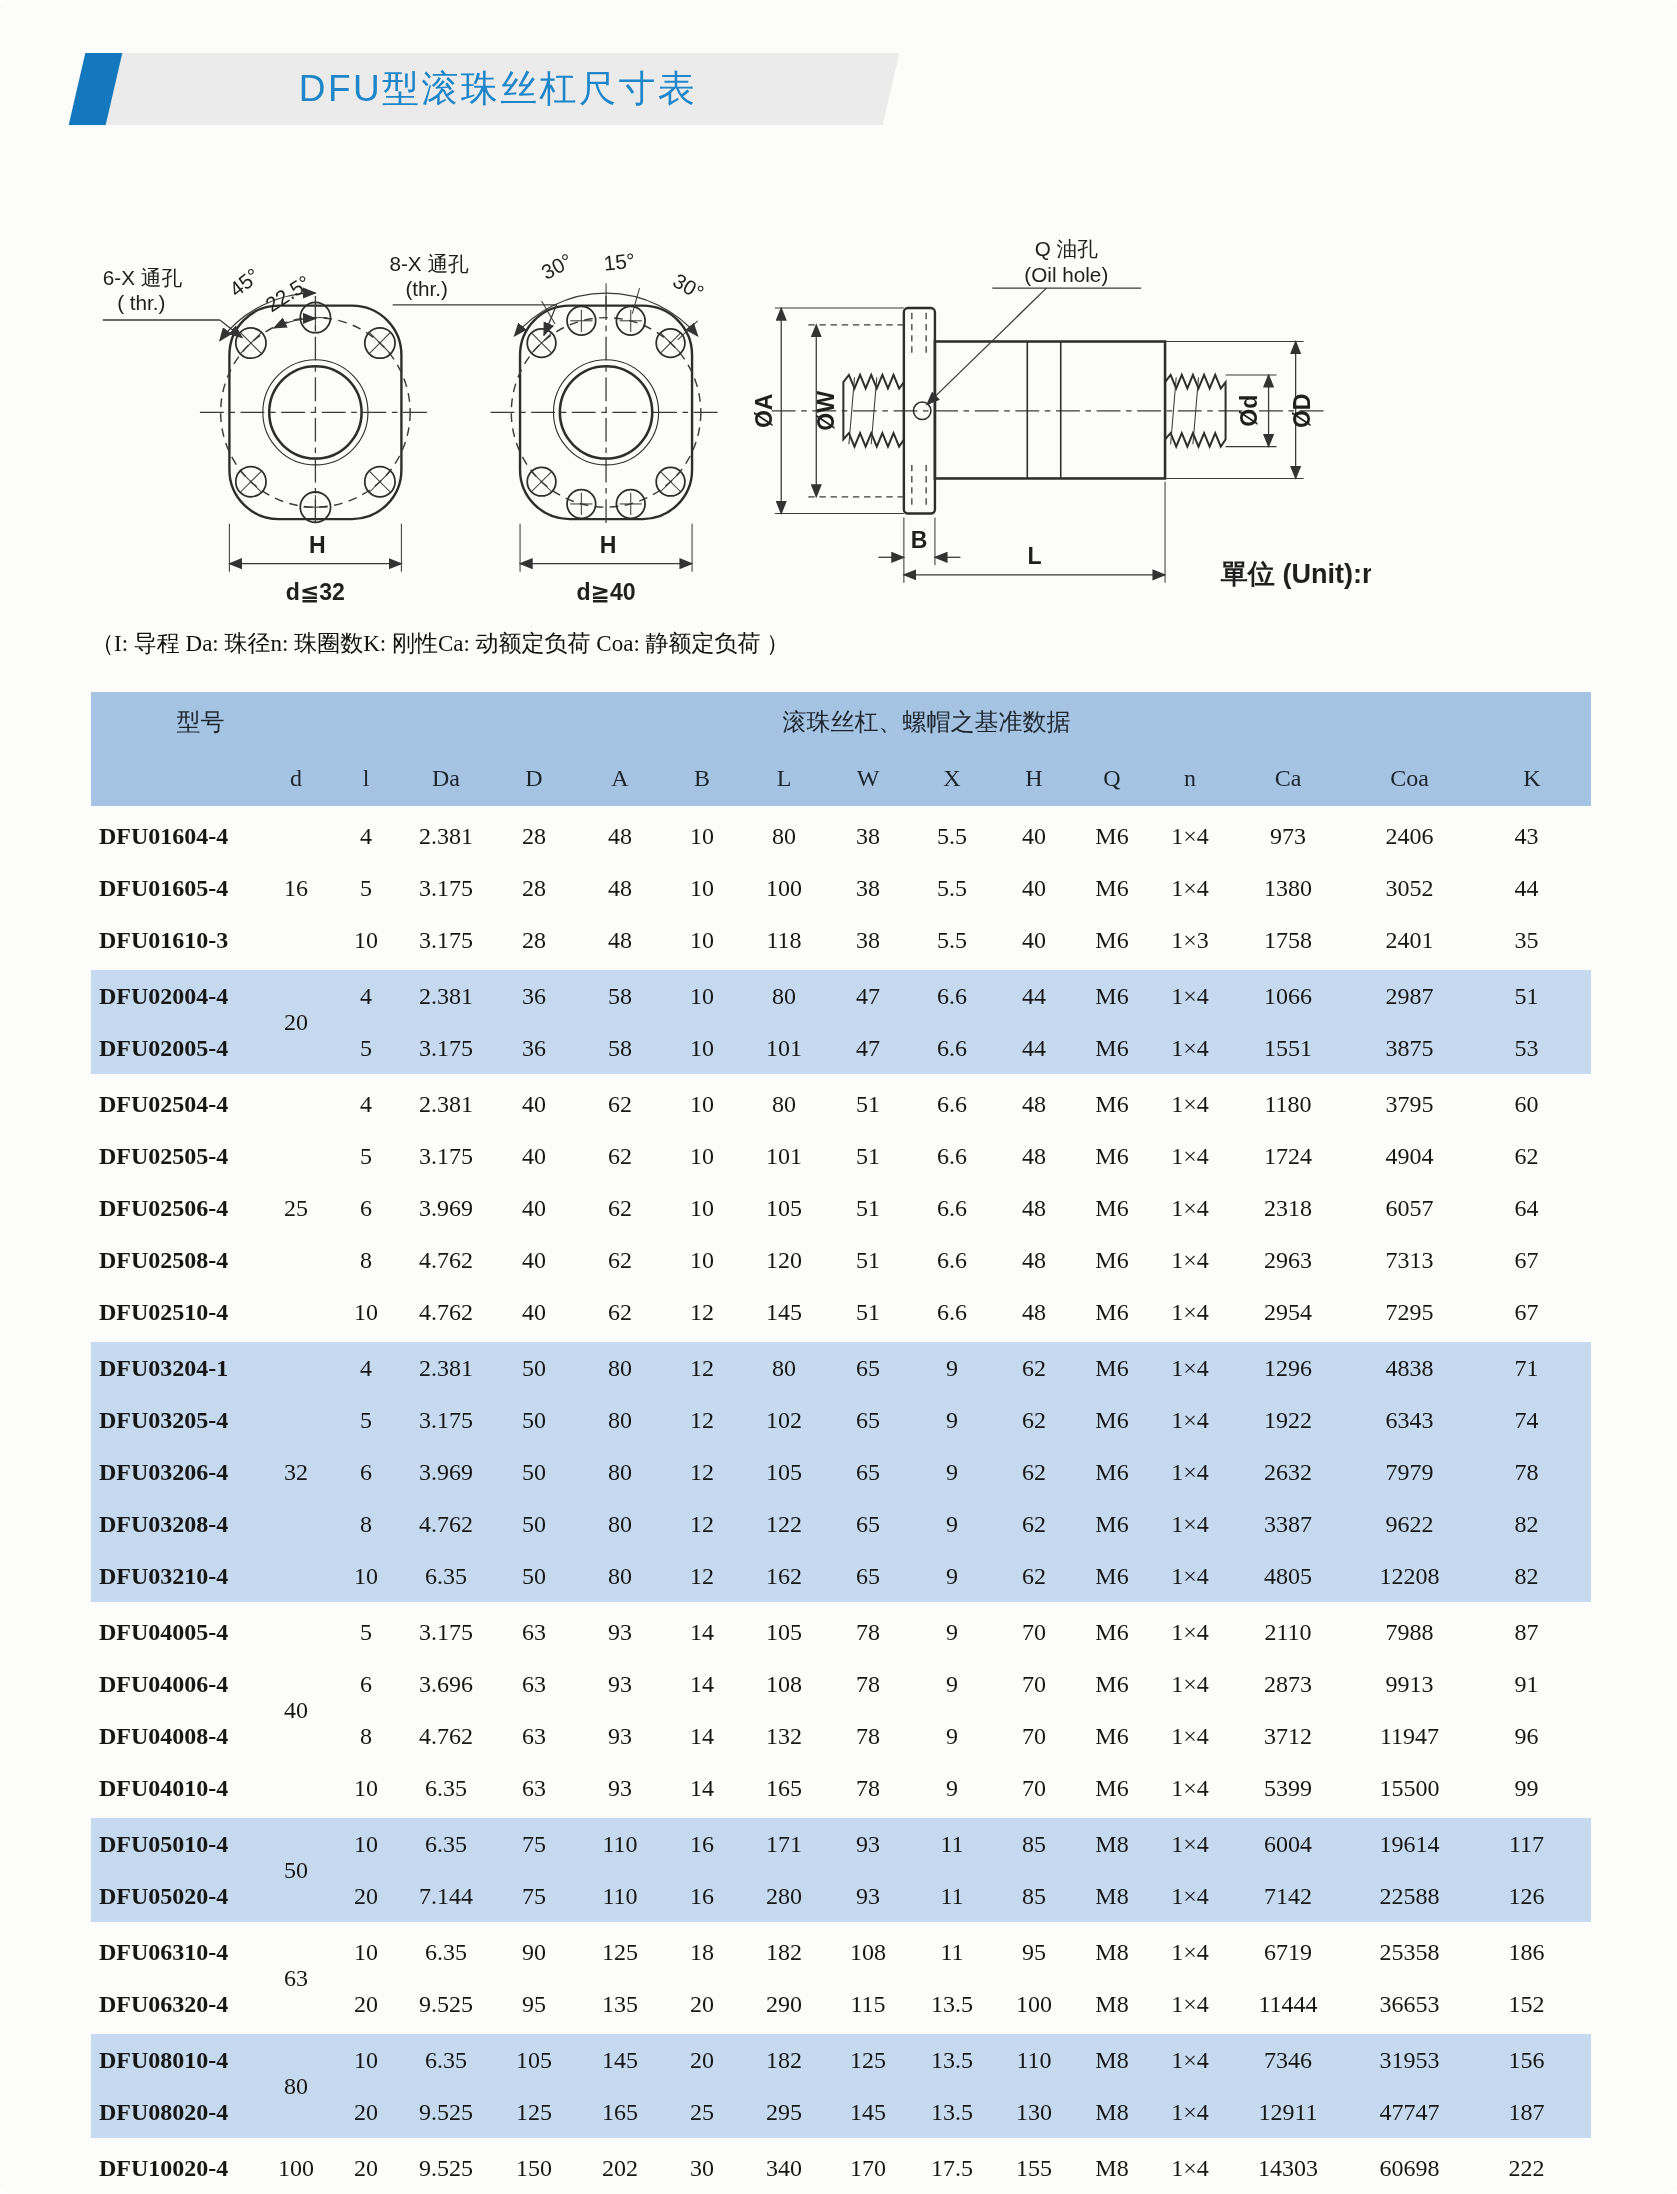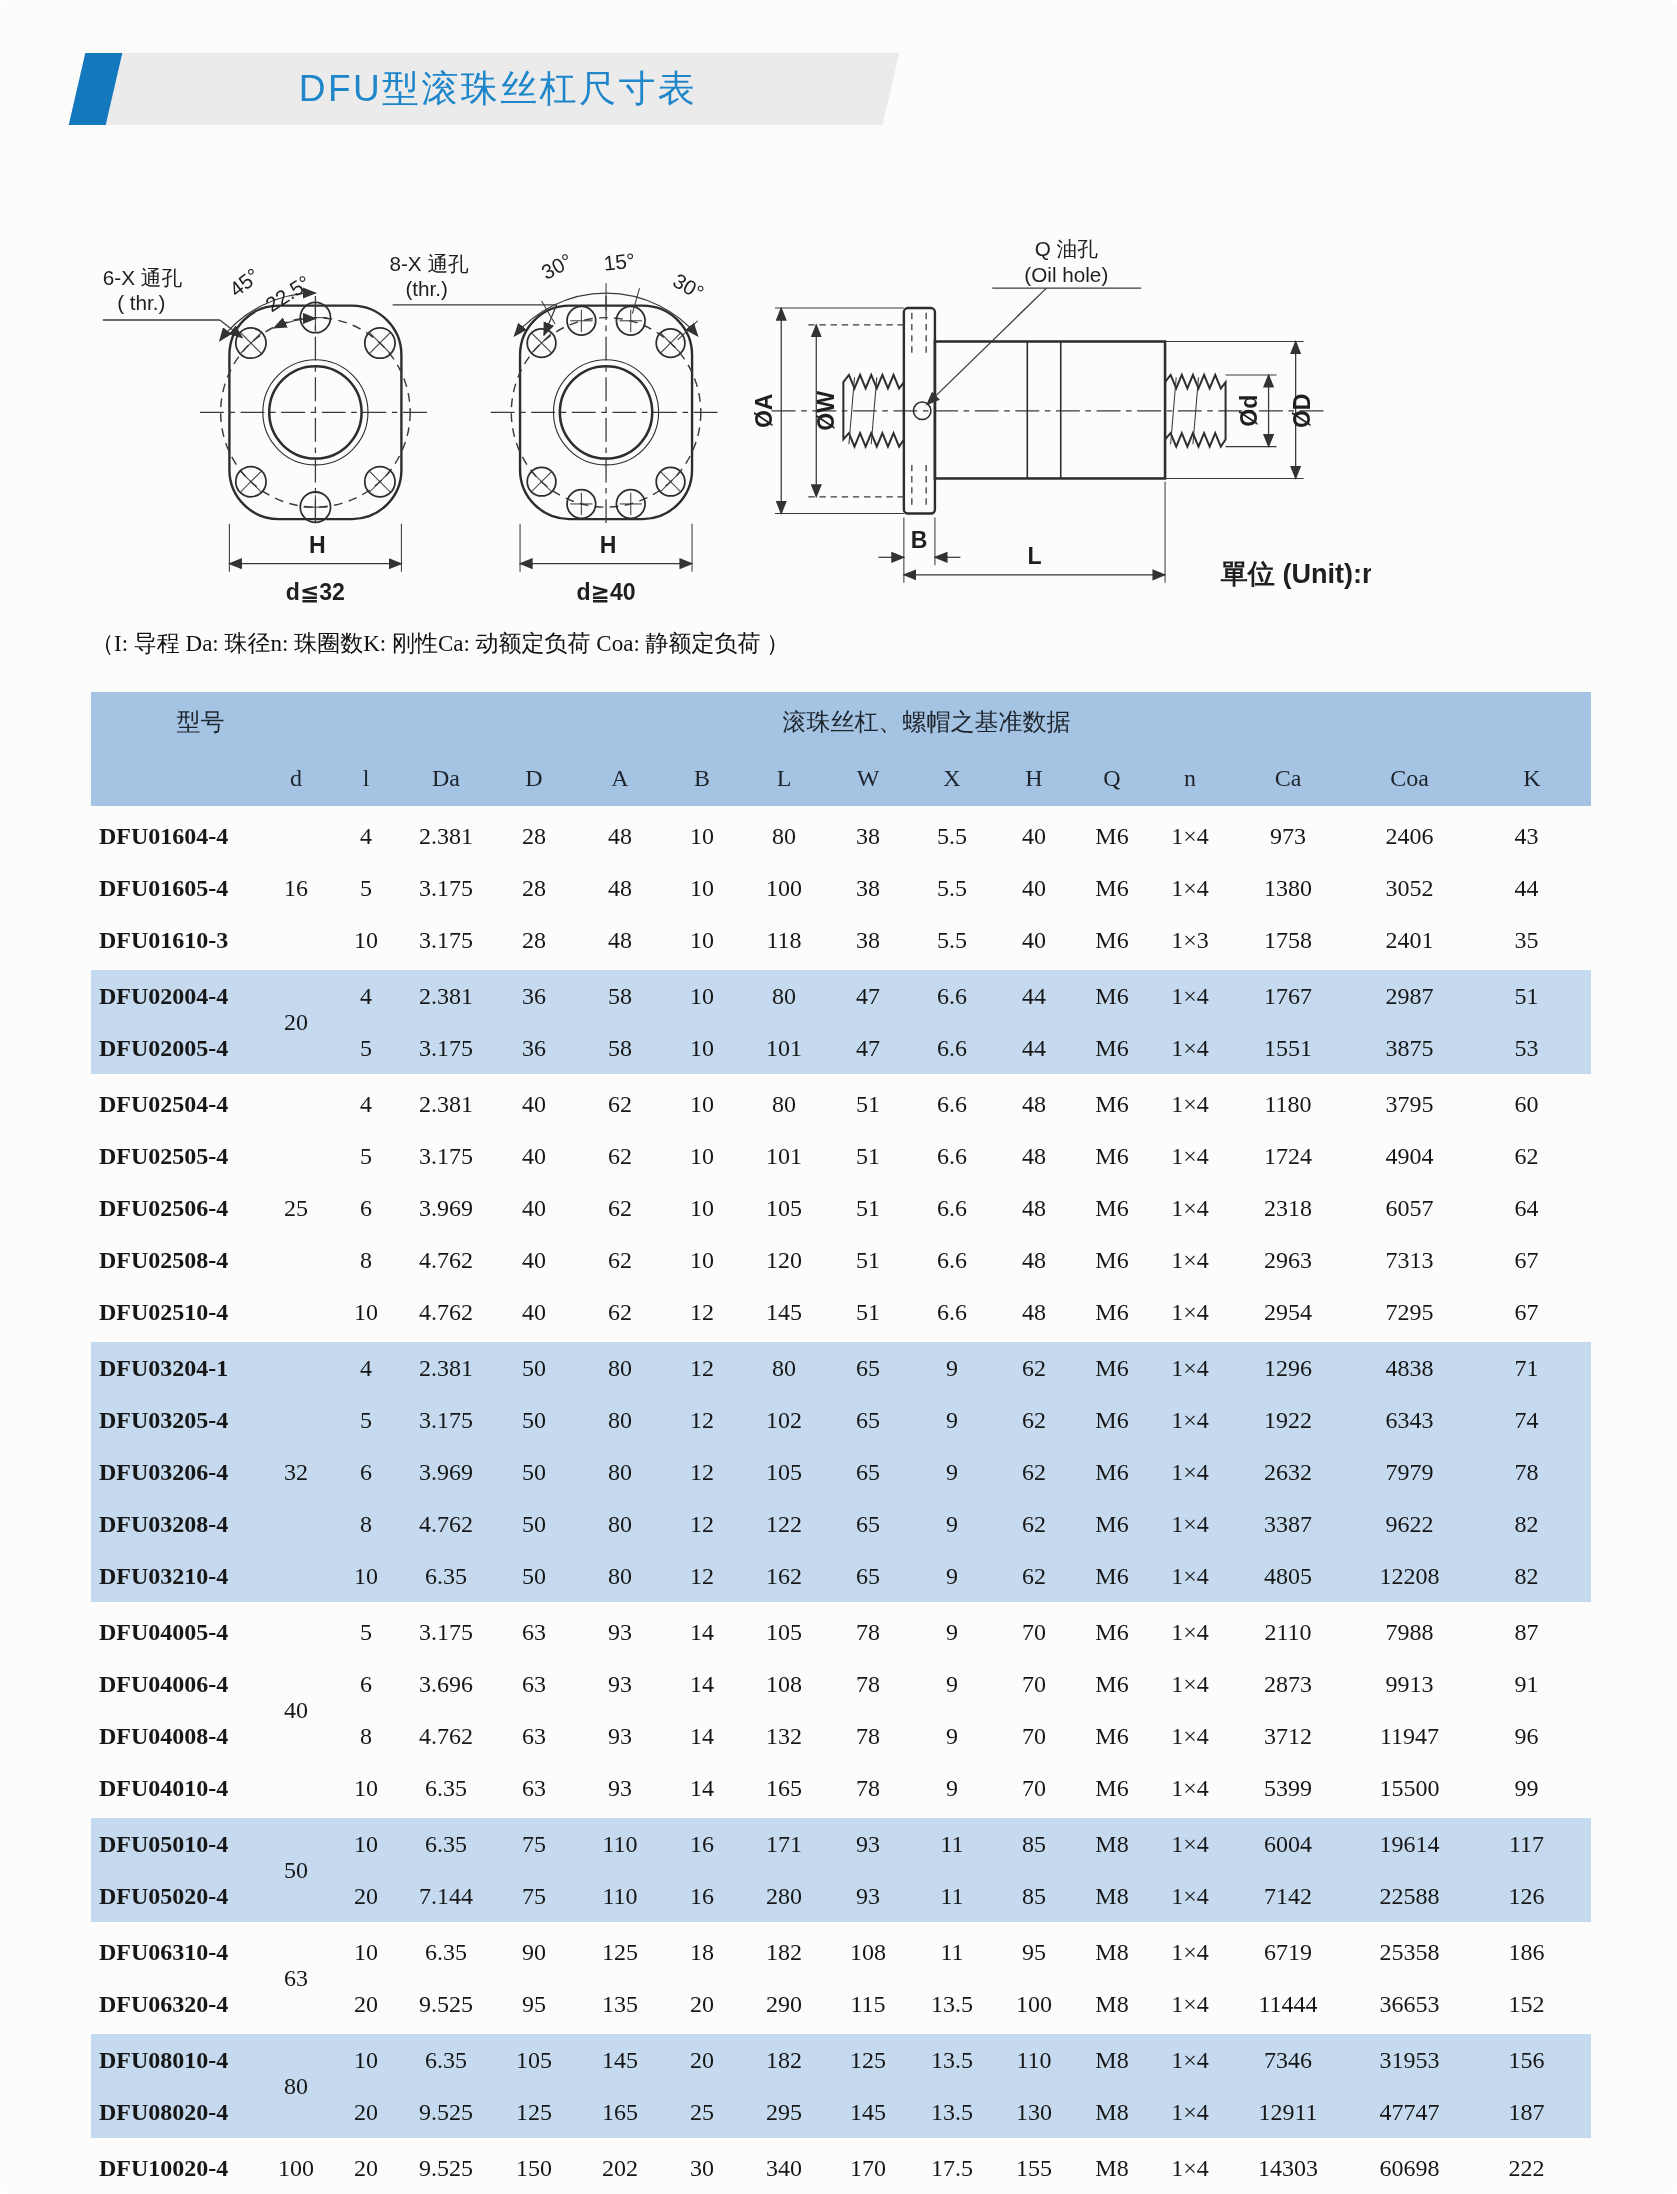--- a/index.html
+++ b/index.html
@@ -341,21 +341,21 @@
           <td>2.381</td>
           <td>36</td>
           <td>58</td>
           <td>10</td>
           <td>80</td>
           <td>47</td>
           <td>6.6</td>
           <td>44</td>
           <td>M6</td>
           <td>1×4</td>
-          <td>1767</td>
+          <td>1066</td>
           <td>2987</td>
           <td class="kcol">51</td>
         </tr>
         <tr>
           <td class="model">DFU02005-4</td>
           <td>5</td>
           <td>3.175</td>
           <td>36</td>
           <td>58</td>
           <td>10</td>

